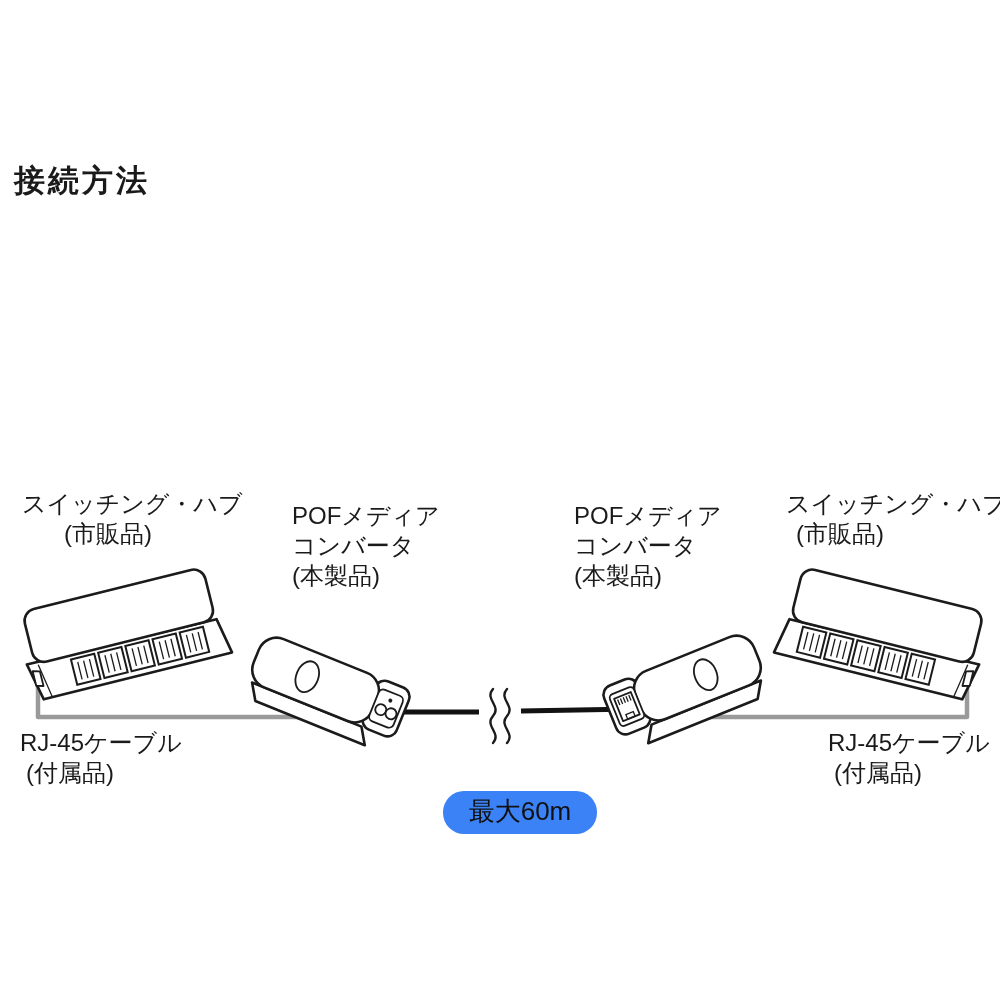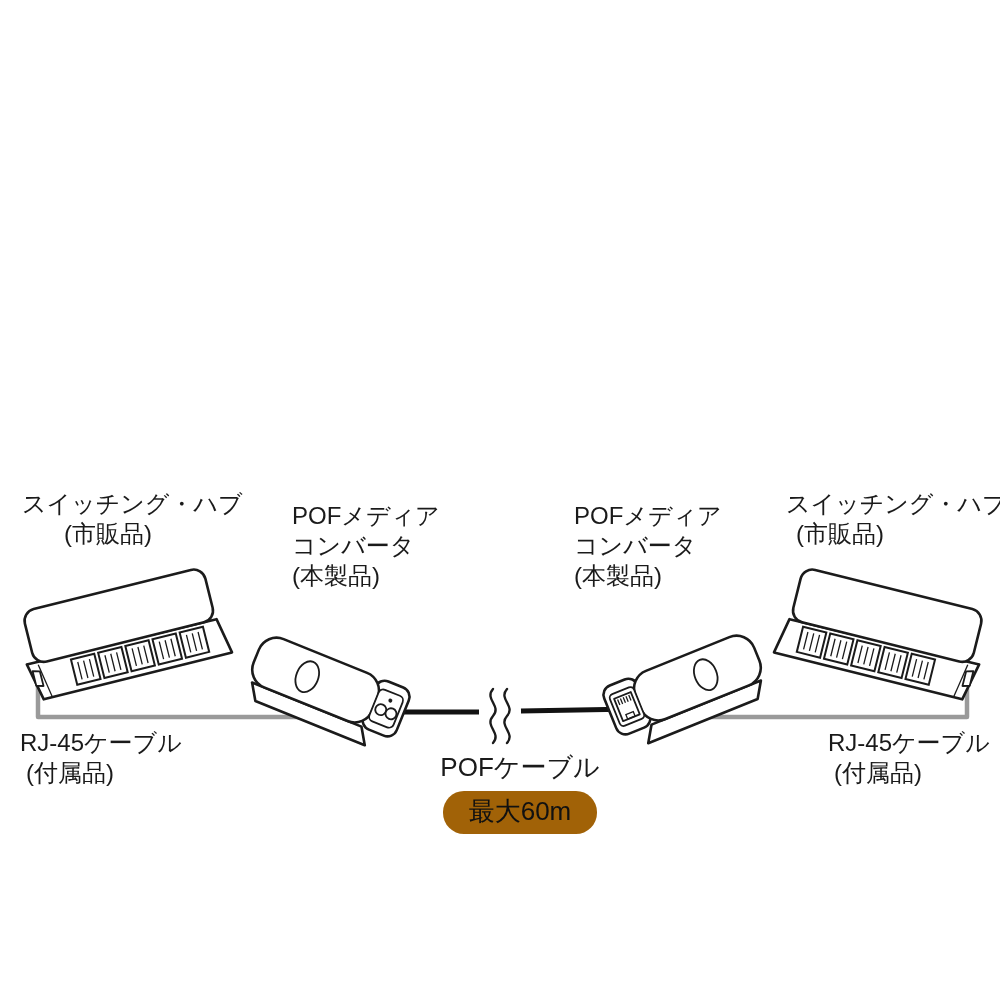--- a/index.html
+++ b/index.html
@@ -17,21 +17,21 @@
   .label { position:absolute; font-size:24px; line-height:30px; white-space:nowrap; }
   .label span { display:block;margin-left:16px; }
   .ind-42 { padding-left:42px; }
   .ind-10 { padding-left:10px; }
   .ind-6  { padding-left:6px;  }
 
   .center-wrap { position:absolute; left:370px; width:300px; text-align:center; }
   .pof-label { top:750px; font-size:26px; }
   .badge-wrap { top:791px; }
   .badge-pill {
-    display:inline-block; background:#a16207; border-radius:21px;
+    display:inline-block; background:#3b82f6; border-radius:21px;
     padding:3px 26px 5px 26px; font-size:26px; color:#111111;
   }
 
   
   .face  { fill:#ffffff; stroke:#1b1b1b; stroke-width:2.6; stroke-linejoin:round; }
   .det   { fill:#ffffff; stroke:#1b1b1b; stroke-width:1.8; stroke-linejoin:round; }
   .hair  { fill:none;    stroke:#1b1b1b; stroke-width:1.3; }
   .gray  { fill:none; stroke:#9a9a9a; stroke-width:4.5; stroke-linejoin:round; }
   .black { fill:none; stroke:#121212; stroke-width:5; }
   .squig { fill:none; stroke:#1b1b1b; stroke-width:2.4; stroke-linecap:round; }
@@ -91,20 +91,21 @@
         <rect class="det" x="131" y="14" width="18" height="24"></rect>
         <path class="hair" d="M134,16 V22 M137,16 V22 M140,16 V22 M143,16 V22 M146,16 V22"></path>
         <rect class="hair" x="136" y="33" width="8" height="5" fill="#ffffff"></rect>
       </g>
     </g>
 
     <path class="squig" d="M493,689 c-9,10 9,17 0,27 c-9,10 9,17 0,27"></path>
     <path class="squig" d="M507,689 c-9,10 9,17 0,27 c-9,10 9,17 0,27"></path>
   </svg>
 
+  <div class="title">接続方法</div>
 
   <div class="label" style="left:6px; top:489px;">
     <span>スイッチング・ハブ</span>
     <span class="ind-42">(市販品)</span>
   </div>
 
   <div class="label" style="left:276px; top:501px;">
     <span>POFメディア</span>
     <span>コンバータ</span>
     <span>(本製品)</span>
@@ -124,21 +125,18 @@
   <div class="label" style="left:4px; top:728px;">
     <span>RJ-45ケーブル</span>
     <span class="ind-6">(付属品)</span>
   </div>
 
   <div class="label" style="left:812px; top:728px;">
     <span>RJ-45ケーブル</span>
     <span class="ind-6">(付属品)</span>
   </div>
 
-  <div class="center-wrap pof-label">
-    <span>POFケーブル</span>
-  </div>
 
   <div class="center-wrap badge-wrap">
     <span class="badge-pill">最大60m</span>
   </div>
 
 </div>
 
 </body></html>

